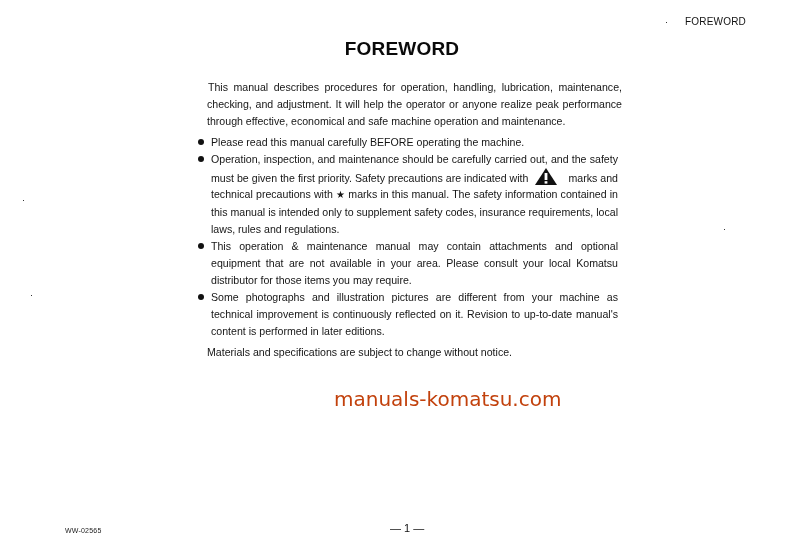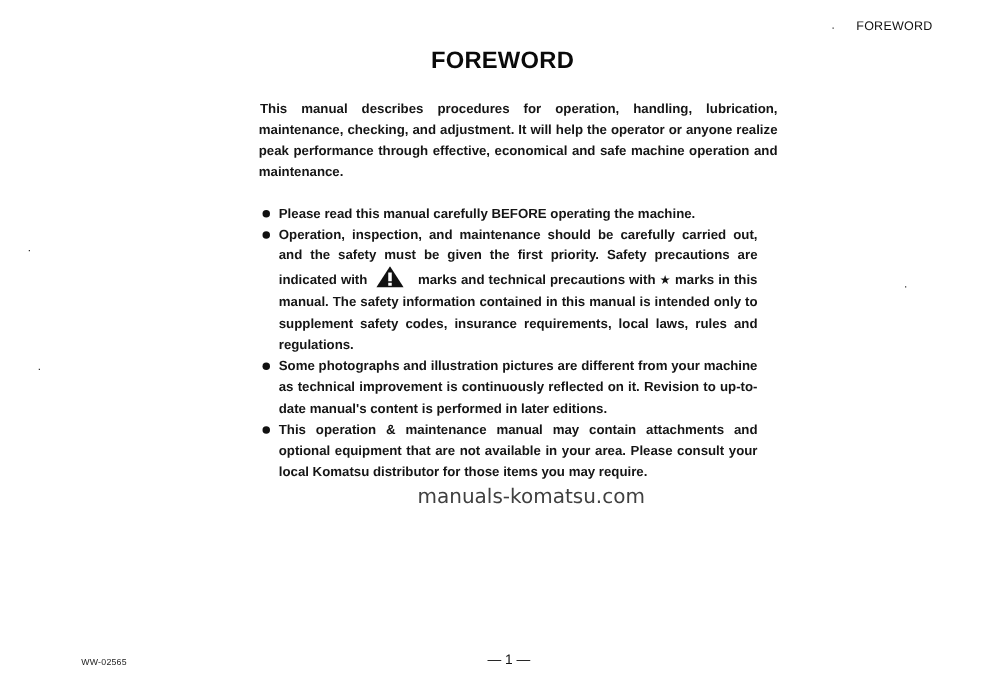--- a/index.html
+++ b/index.html
@@ -45,30 +45,29 @@
       box-sizing: border-box;
     }
     .body-text {
       position: absolute;
       top: 79px;
       left: 207px;
       width: 415px;
       font-size: 10.6px;
       line-height: 16.9px;
       color: #151515;
-      font-weight: bold;
     }
     .para {
       text-align: justify;
       text-indent: 1px;
       margin: 0;
     }
     .bullet-list {
       list-style: none;
-      margin: 16px;
+      margin: 4px;
       padding: 0;
     }
     .bullet-item {
       position: relative;
       text-align: justify;
       margin: 0;
     }
     .bullet-icon {
       position: absolute;
       left: -13px;
@@ -90,23 +89,23 @@
     .star-icon {
       font-size: 10px;
     }
     .closing {
       margin: 0;
     }
     .watermark {
       position: absolute;
       top: 387px;
       left: 334px;
-      font-size: 16px;
+      font-size: 20px;
       font-family: "DejaVu Sans", sans-serif;
-      color: #404040;
+      color: #c2410c;
       letter-spacing: 0px;
       pointer-events: none;
       mix-blend-mode: multiply;
     }
     .doc-code {
       position: absolute;
       top: 527px;
       left: 65px;
       font-size: 7px;
       color: #222;
@@ -150,27 +149,28 @@
           <rect x="9.6" y="5" width="2.8" height="7" fill="#fff"></rect>
           <rect x="9.6" y="13.2" width="2.8" height="2.4" fill="#fff"></rect>
         </svg>
       </span>
       <span>marks and technical precautions with</span>
       <span class="star-icon">★</span>
       <span>marks in this manual. The safety information contained in this manual is intended only to supplement safety codes, insurance requirements, local laws, rules and regulations.</span>
     </li>
     <li class="bullet-item">
       <span class="bullet-icon"></span>
-      <span>Some photographs and illustration pictures are different from your machine as technical improvement is continuously reflected on it. Revision to up-to-date manual's content is performed in later editions.</span>
+      <span>This operation &amp; maintenance manual may contain attachments and optional equipment that are not available in your area. Please consult your local Komatsu distributor for those items you may require.</span>
     </li>
     <li class="bullet-item">
       <span class="bullet-icon"></span>
-      <span>This operation &amp; maintenance manual may contain attachments and optional equipment that are not available in your area. Please consult your local Komatsu distributor for those items you may require.</span>
+      <span>Some photographs and illustration pictures are different from your machine as technical improvement is continuously reflected on it. Revision to up-to-date manual's content is performed in later editions.</span>
     </li>
   </ul>
+  <p class="closing">Materials and specifications are subject to change without notice.</p>
 </div>
 
 <div class="watermark">manuals-komatsu.com</div>
 
 <div class="stray-dot" style="top:200px;left:23px;"></div>
 <div class="stray-dot" style="top:295px;left:31px;"></div>
 <div class="stray-dot" style="top:229px;left:724px;"></div>
 
 <div class="doc-code">WW-02565</div>
 <div class="page-number">— 1 —</div>

